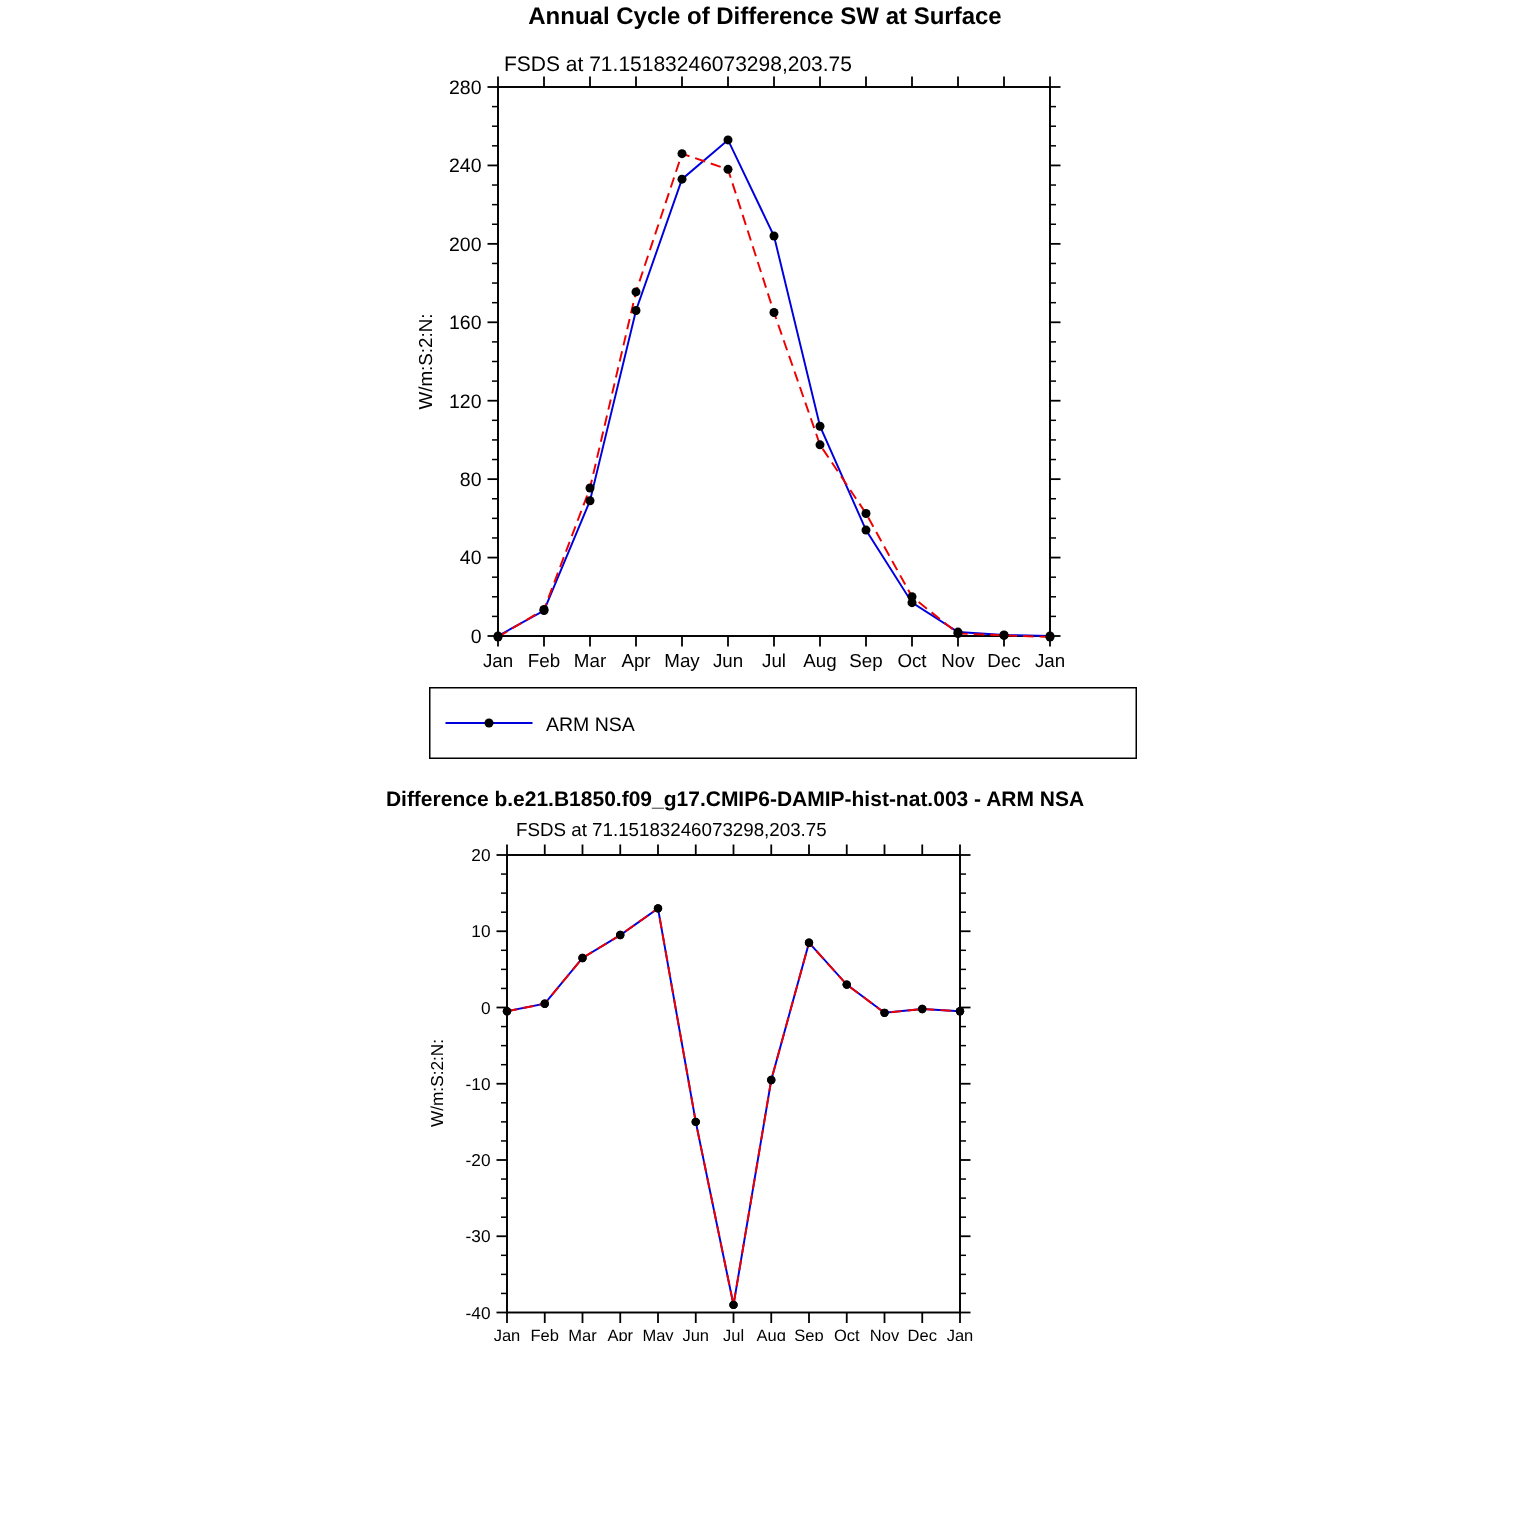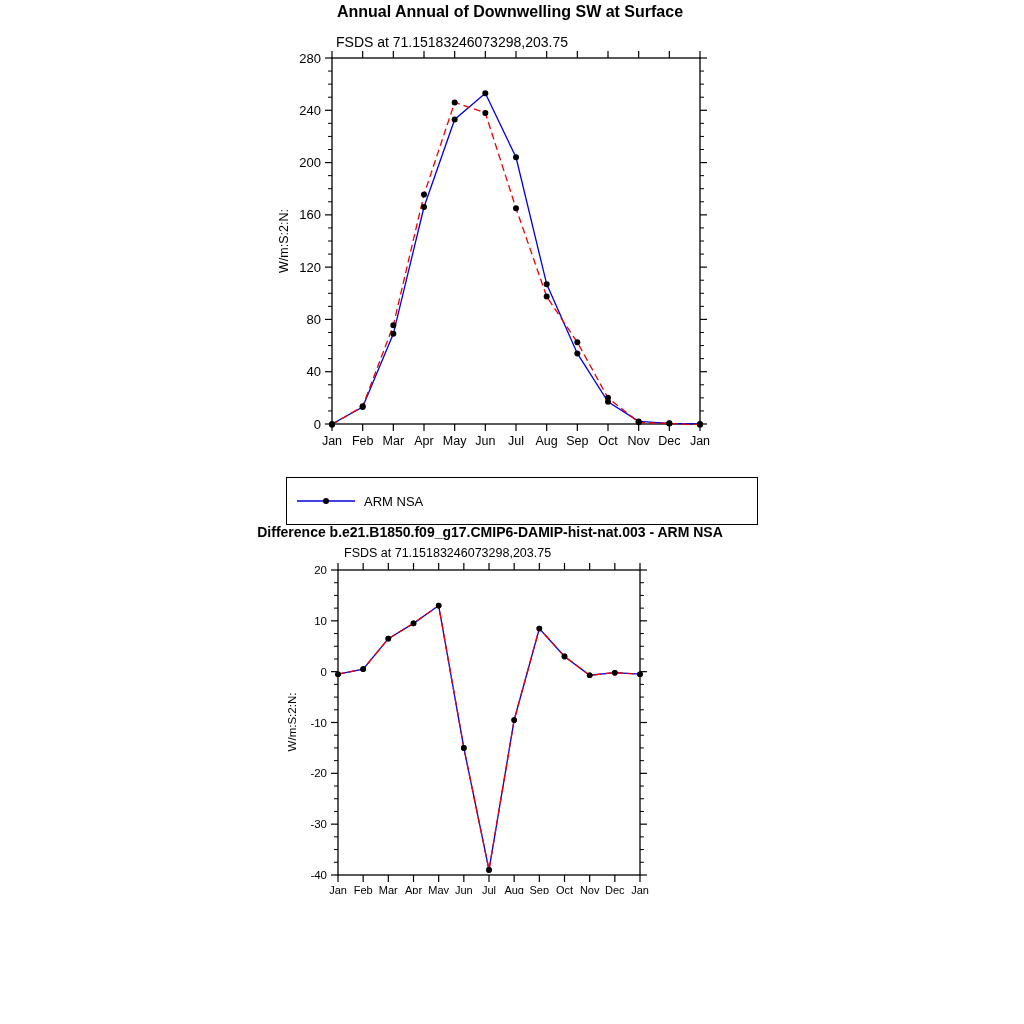--- a/index.html
+++ b/index.html
@@ -14,21 +14,21 @@
             display:flex; flex-direction:column; justify-content:center; padding:3px 8px; }
   .legend-row { display:flex; align-items:center; gap:7px; height:21px; }
   .legend-label { font-size:13px; white-space:nowrap; }
   svg text { font-family:"Liberation Sans", sans-serif; fill:#000; }
 </style>
 </head>
 <body>
 
 <div class="page">
 
-  <div class="abs chart-title" style="left:240px; top:3px; width:540px; font-size:16px;">Annual Annual of Downwelling SW at Surface</div>
+  <div class="abs chart-title" style="left:240px; top:3px; width:540px; font-size:16px;">Annual Cycle of Difference SW at Surface</div>
 
   <div class="abs chart-subtitle" style="left:336px; top:34px; font-size:14px;">FSDS at 71.15183246073298,203.75</div>
 
   <div class="abs ylabel" style="left:284px; top:241px; font-size:12.5px;">W/m:S:2:N:</div>
 
   <svg id="plot0" class="abs" style="left:240px; top:50px;" width="540" height="400">
       <line x1="88" y1="360.92857142857144" x2="92" y2="360.92857142857144" stroke="#000" stroke-width="1"></line>
       <line x1="460" y1="360.92857142857144" x2="464" y2="360.92857142857144" stroke="#000" stroke-width="1"></line>
       <line x1="88" y1="347.85714285714283" x2="92" y2="347.85714285714283" stroke="#000" stroke-width="1"></line>
       <line x1="460" y1="347.85714285714283" x2="464" y2="347.85714285714283" stroke="#000" stroke-width="1"></line>
@@ -157,21 +157,21 @@
       <circle cx="245.33333333333334" cy="62.9" r="3" fill="#000000"></circle>
       <circle cx="276" cy="158.32142857142858" r="3" fill="#000000"></circle>
       <circle cx="306.66666666666663" cy="246.55357142857142" r="3" fill="#000000"></circle>
       <circle cx="337.33333333333337" cy="292.30357142857144" r="3" fill="#000000"></circle>
       <circle cx="368" cy="347.85714285714283" r="3" fill="#000000"></circle>
       <circle cx="398.6666666666667" cy="372.30071428571426" r="3" fill="#000000"></circle>
       <circle cx="429.3333333333333" cy="373.60785714285714" r="3" fill="#000000"></circle>
       <circle cx="460" cy="374.6535714285714" r="3" fill="#000000"></circle>
     </svg>
 
-  <div class="legend" style="left:286px; top:477px; width:472px; height:48px;">
+  <div class="legend" style="left:286px; top:458px; width:472px; height:48px;">
     <div class="legend-row">
       <svg width="62" height="14">
         <line x1="2" y1="7" x2="60" y2="7" stroke-width="1.4" stroke="#0000dd"></line>
         <circle cx="31" cy="7" r="3" fill="#000000"></circle>
       </svg>
       <span class="legend-label">ARM NSA</span>
     </div>
   </div>
 
   <div class="abs chart-title" style="left:240px; top:524px; width:500px; font-size:14px;">Difference b.e21.B1850.f09_g17.CMIP6-DAMIP-hist-nat.003 - ARM NSA</div>

